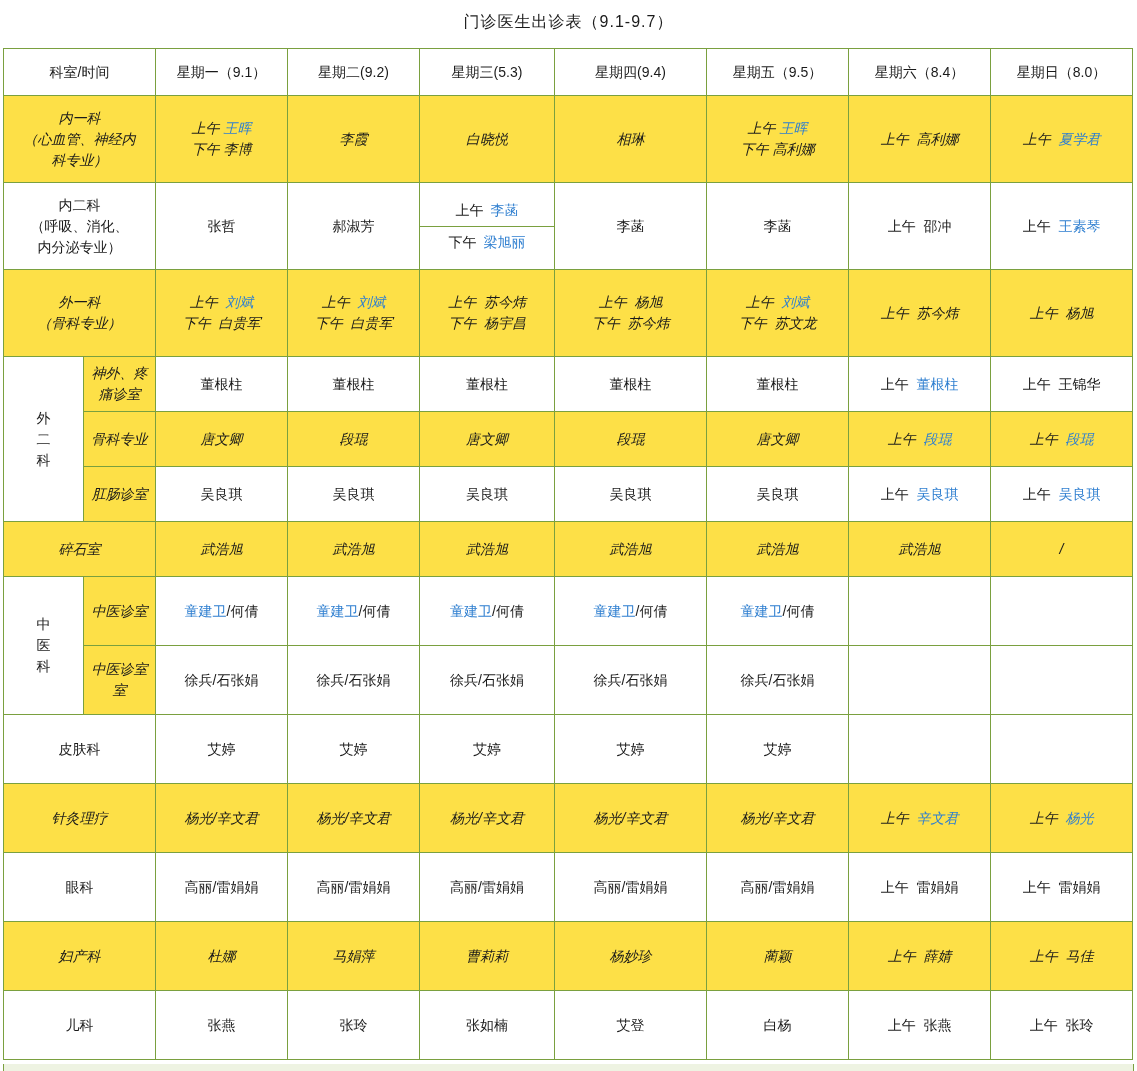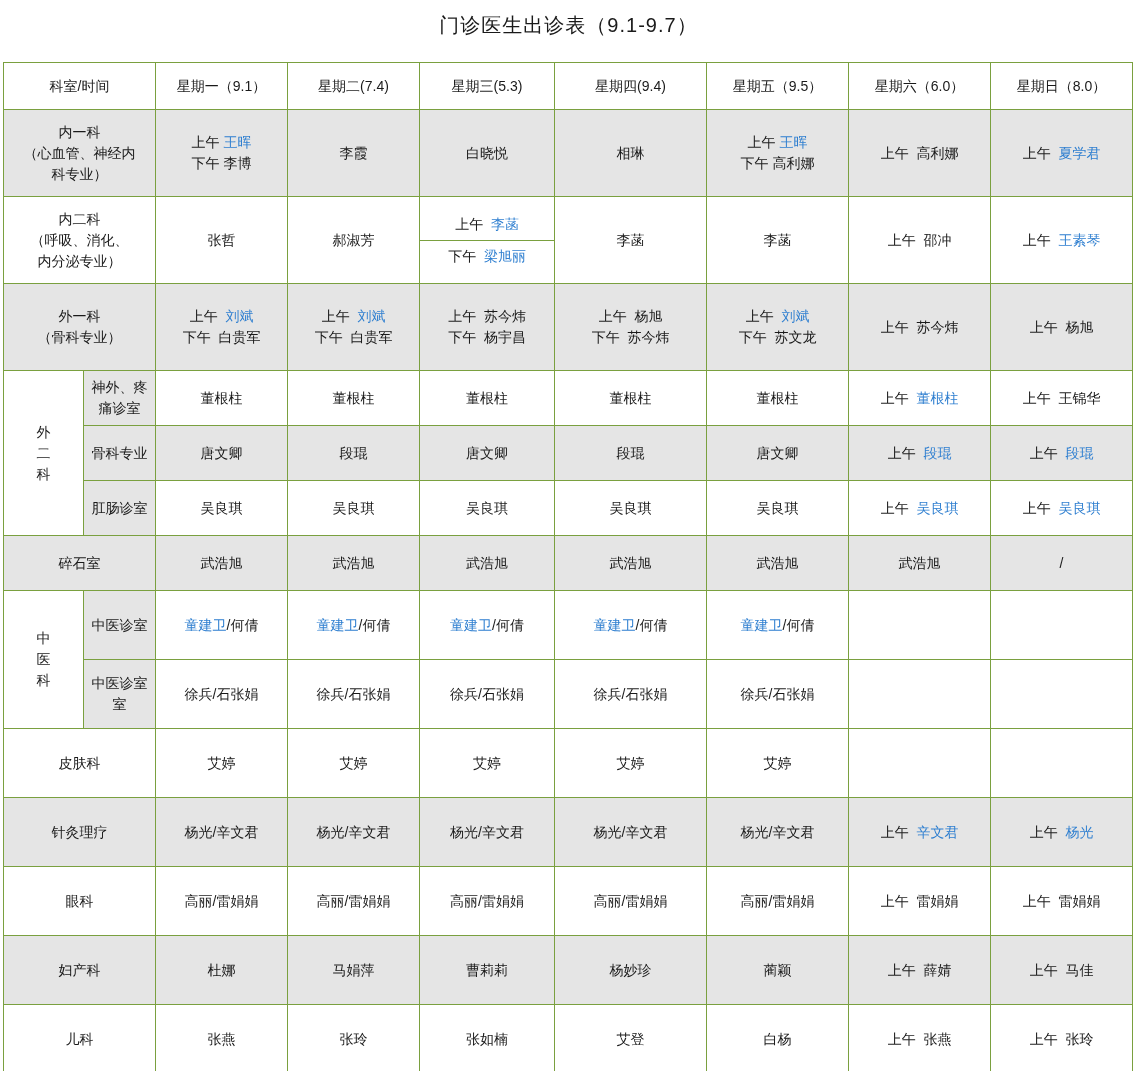--- a/index.html
+++ b/index.html
@@ -12,63 +12,64 @@
     font-family: "Liberation Sans", "DejaVu Sans", sans-serif;
     color: #1a1a1a;
   }
   .page {
     width: 1137px;
     box-sizing: border-box;
     padding: 0;
   }
   .title {
     text-align: center;
-    font-size: 20px;
+    font-size: 16px;
     letter-spacing: 1px;
     padding: 12px 0 11px 0;
     color: #1a1a1a;
   }
   table.sched {
     border-collapse: collapse;
     width: 907px;
-    margin: 12px 3px;
+    margin: 4px 3px;
     table-layout: fixed;
     border-radius: 19px;
   }
   table.sched td, table.sched th {
     border: 1px solid #7aa03f;
     font-size: 14px;
     text-align: center;
     vertical-align: middle;
     padding: 4px 2px;
     font-weight: normal;
     color: #1a1a1a;
     line-height: 1.5;
   }
   .hdr td {
     height: 38px;
     font-weight: bold;
     background: #ffffff;
     font-size: 14.5px;
   }
-  .green { background: #e5e5e5; }
+  .green { background: #fde047; font-style: italic; }
   .white { background: #ffffff; }
   .dept {
     font-weight: bold;
     font-size: 14.5px;
     line-height: 1.45;
   }
   .subdept {
     font-weight: bold;
     font-size: 14px;
     line-height: 1.4;
   }
   .blue { color: #2f7fd0; }
   .cell-split {
     padding: 0 !important;
+    font-family: Liberation Serif, serif;
   }
   .cell-split .half {
     padding: 5px 2px;
     line-height: 1.5;
   }
   .cell-split .half.top {
     border-bottom: 1px solid #7aa03f;
   }
   .row-tall td { height: 78px; }
   .row-mid td { height: 60px; }
@@ -102,25 +103,25 @@
       <col style="width:152px">
       <col style="width:142px">
       <col style="width:142px">
       <col style="width:142px">
     </colgroup>
 
     <tbody>
         <tr class="hdr">
       <td colspan="2">科室/时间</td>
       <td>星期一（9.1）</td>
-      <td>星期二(7.4)</td>
+      <td>星期二(9.2)</td>
       <td>星期三(5.3)</td>
       <td>星期四(9.4)</td>
       <td>星期五（9.5）</td>
-      <td>星期六（6.0）</td>
+      <td>星期六（8.4）</td>
       <td>星期日（8.0）</td>
     </tr>
 
     <tr class="green row-tall">
       <td colspan="2" class="dept">
         <div>内一科</div>
         <div>（心血管、神经内</div>
         <div>科专业）</div>
       </td>
       <td>

